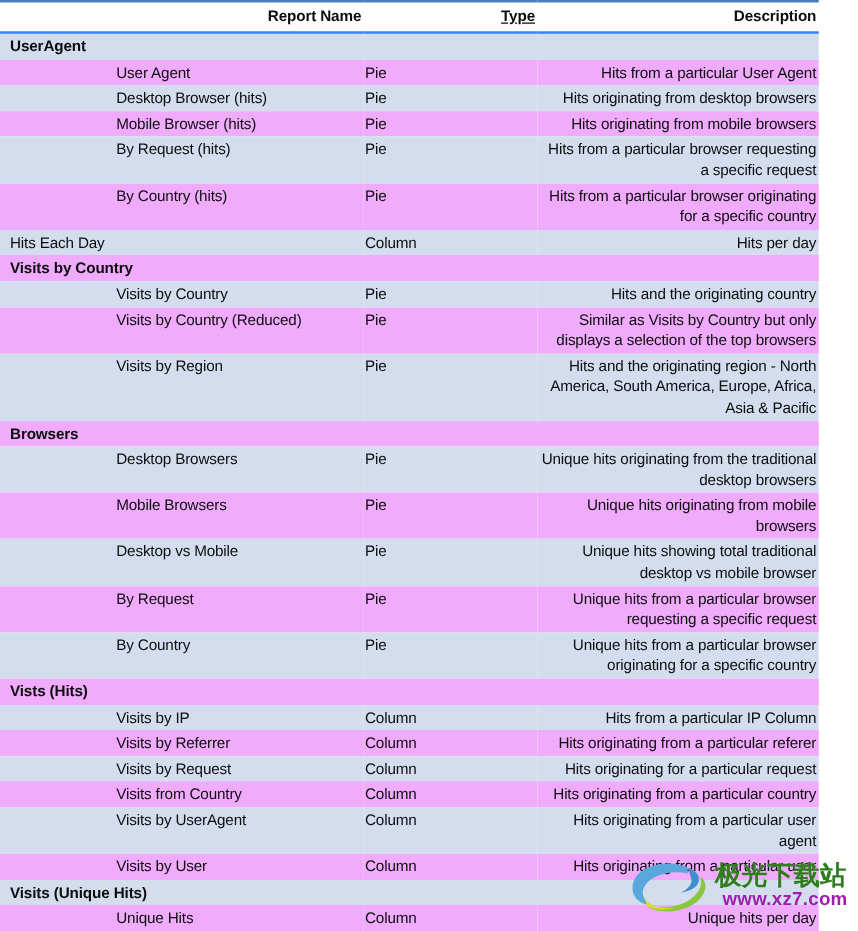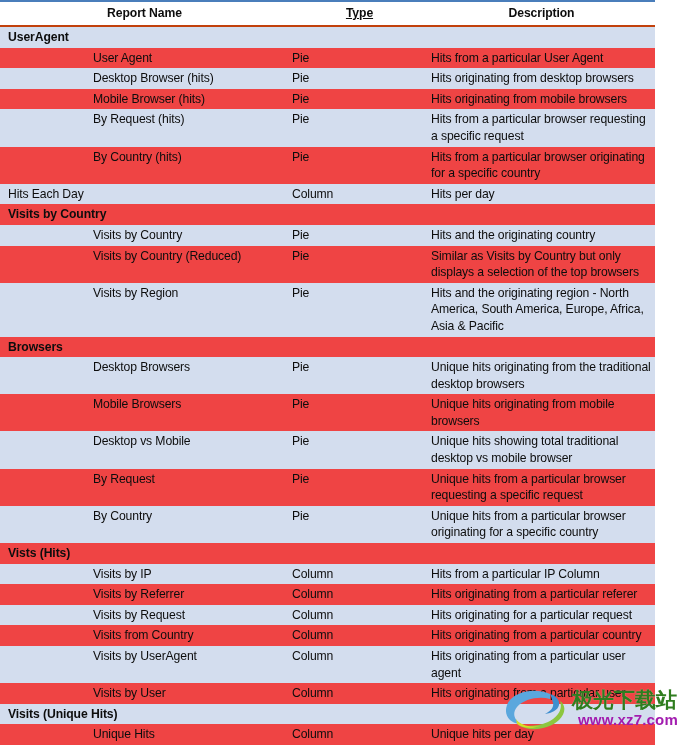--- a/index.html
+++ b/index.html
@@ -30,26 +30,26 @@
   }
 
   
   col.c-name  { width: 291px; }
   col.c-type  { width: 139px; }
   col.c-desc  { width: 225px; }
 
   
   thead tr.head-row > th {
     border-top: 2px solid #4a7ebb;
-    border-bottom: 2px solid #c2410c;
+    border-bottom: 2px solid #3b82f6;
     background: #ffffff;
     font-weight: bold;
     font-size: 12.2px;
     line-height: 15px;
-    text-align: center;
+    text-align: right;
     padding: 4px 2px 4px 0;
     vertical-align: bottom;
     letter-spacing: -0.1px;
   }
   th.h-name { padding-left: 8px; }
   th.h-type { padding-left: 1px; text-decoration: underline; }
   th.h-desc { padding-left: 1px; }
 
   
   tbody td {
@@ -57,34 +57,34 @@
     line-height: 16.6px;
     vertical-align: top;
     padding: 2px 4px 2px 0;
     border: none;
     letter-spacing: -0.12px;
   }
 
   td.cell-name       { padding-left: 93px; }
   td.cell-name.flush { padding-left: 8px; }
   td.cell-type       { padding-left: 1px; }
-  td.cell-desc       { padding-left: 1px; padding-right: 2px; }
+  td.cell-desc       { padding-left: 1px; padding-right: 2px; text-align: right; }
 
   
   tr.section-row td {
     font-weight: bold;
     padding-left: 8px;
     padding-top: 2px;
     padding-bottom: 2px;
     letter-spacing: -0.1px;
   }
 
   
   tr.shade > td { background: #d3ddee; }
-  tr.plain > td { background: #ef4444; }
+  tr.plain > td { background: #f0abfc; }
 
   
   #watermark {
     position: absolute;
     right: 6px;
     bottom: 10px;
     width: 176px;
     height: 48px;
     pointer-events: none;
   }

